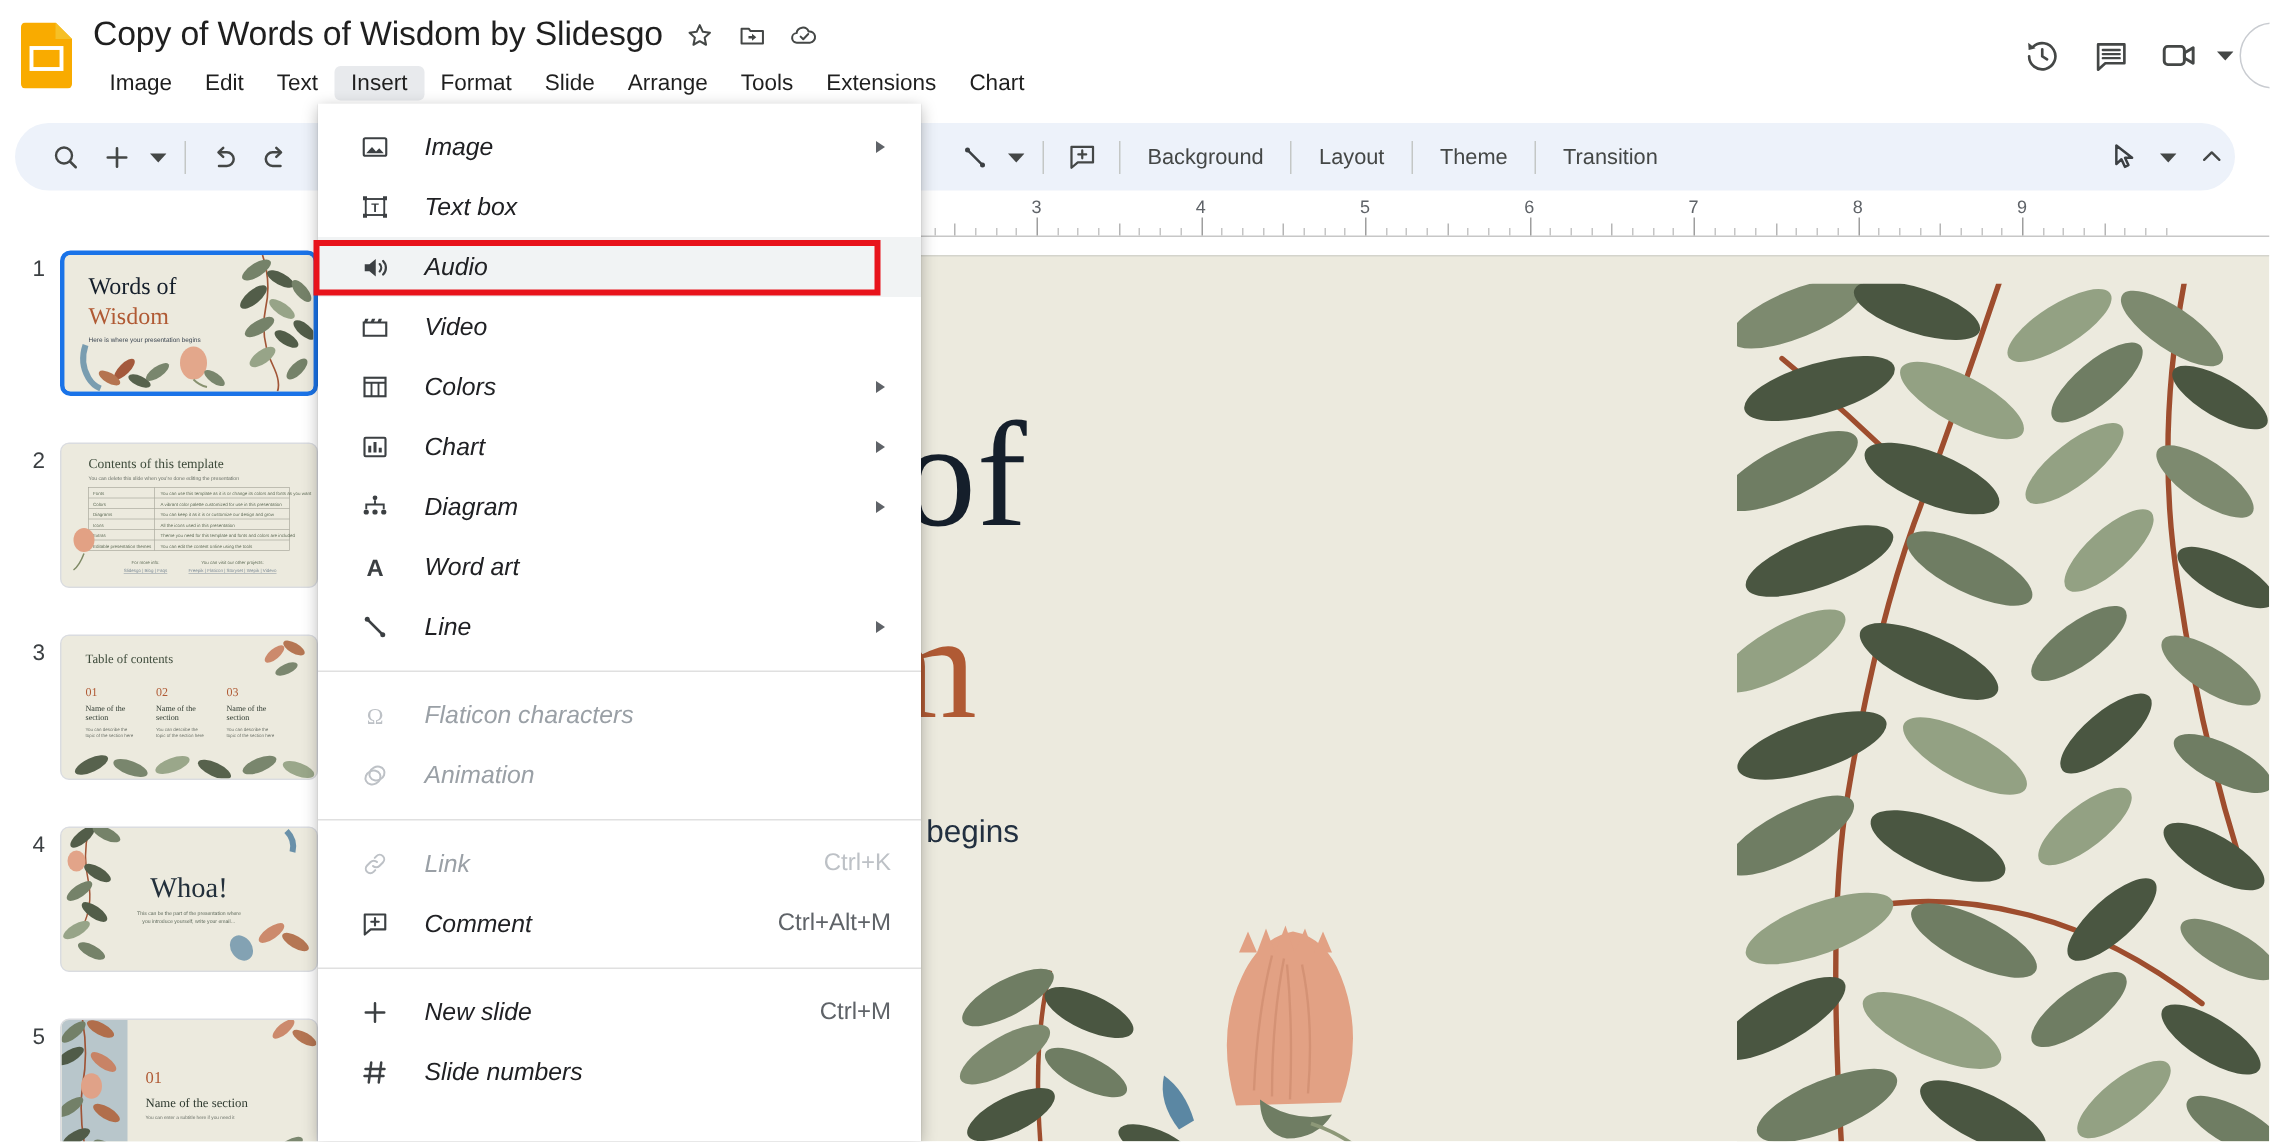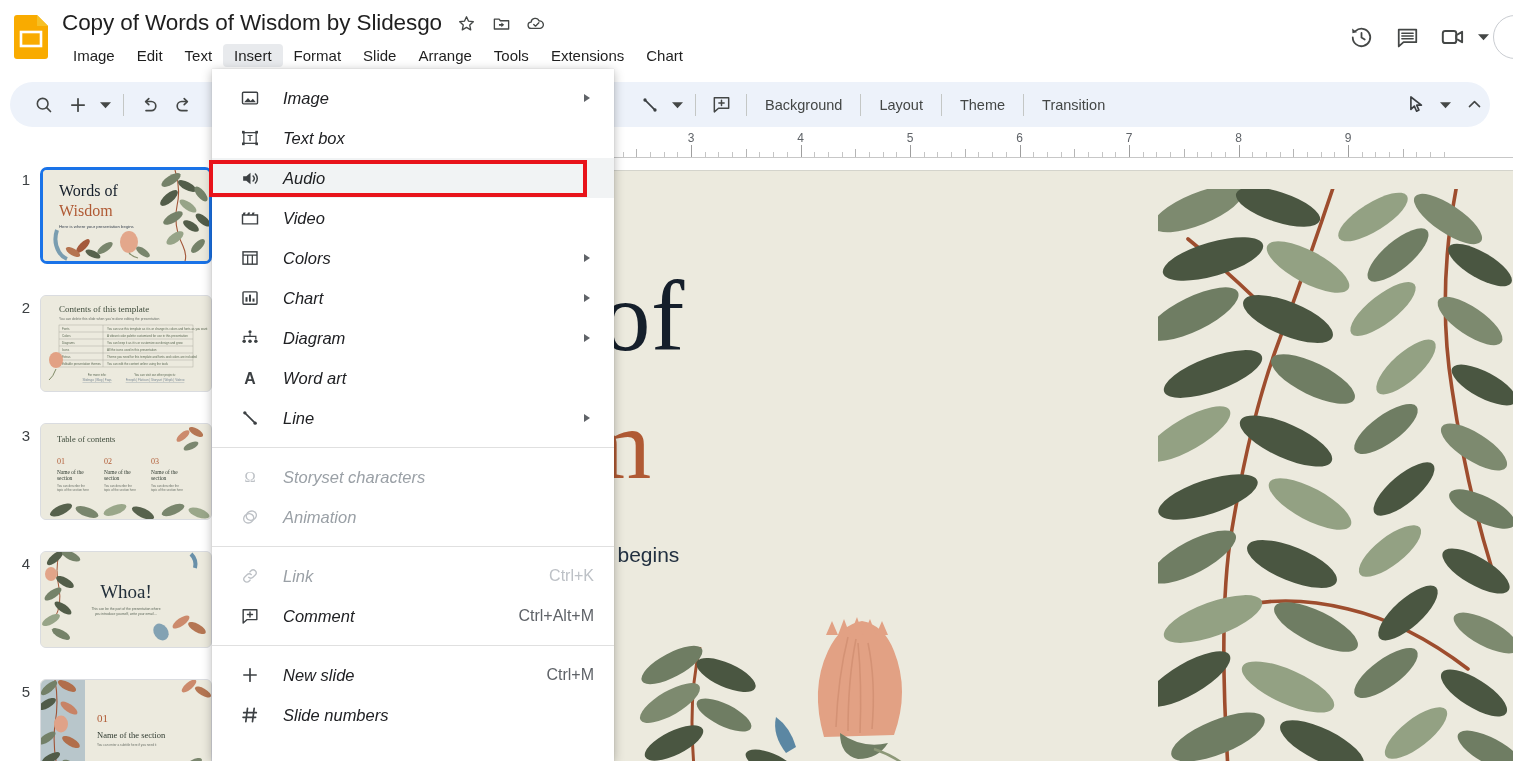--- a/index.html
+++ b/index.html
@@ -701,21 +701,21 @@
           <span class="mlabel">Line</span>
           <span class="marrow"></span>
         </div>
         <div class="msep"></div>
         <div class="mrow disabled">
           <span class="micon">
             <svg width="20" height="20" viewBox="0 0 24 24">
               <text x="12" y="18.5" font-family="Liberation Serif, serif" font-size="18" fill="currentColor" text-anchor="middle">Ω</text>
             </svg>
           </span>
-          <span class="mlabel">Storyset characters</span>
+          <span class="mlabel">Flaticon characters</span>
         </div>
         <div class="mrow disabled">
           <span class="micon">
             <svg width="20" height="20" viewBox="0 0 24 24">
               <ellipse cx="13.6" cy="10.4" rx="6.2" ry="5.4" fill="none" stroke="currentColor" stroke-width="1.6" transform="rotate(-28 13.6 10.4)"></ellipse>
               <ellipse cx="10.4" cy="13.6" rx="6.2" ry="5.4" fill="none" stroke="currentColor" stroke-width="1.6" transform="rotate(-28 10.4 13.6)"></ellipse>
             </svg>
           </span>
           <span class="mlabel">Animation</span>
         </div>

